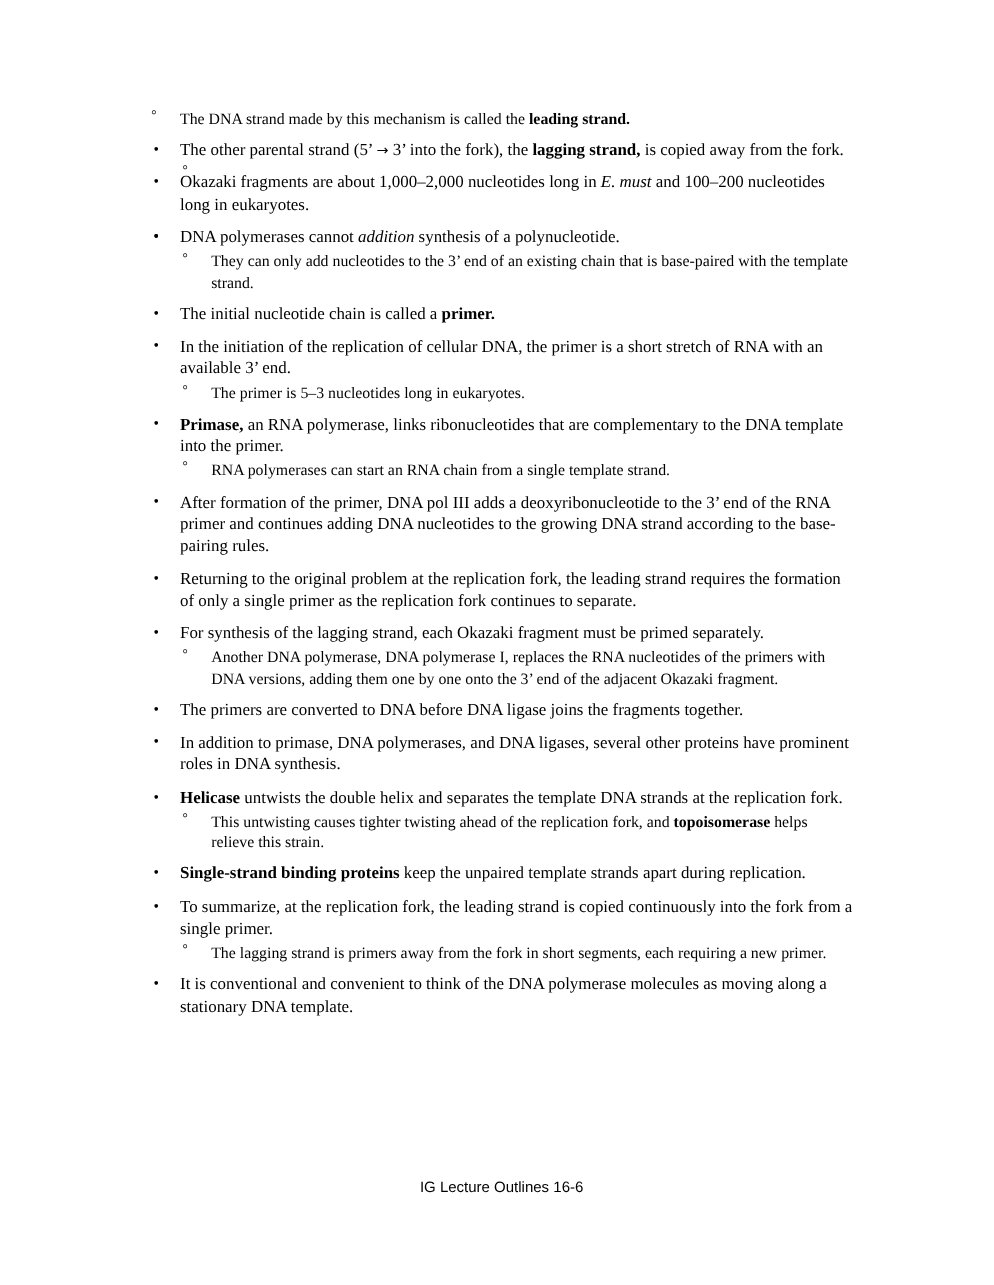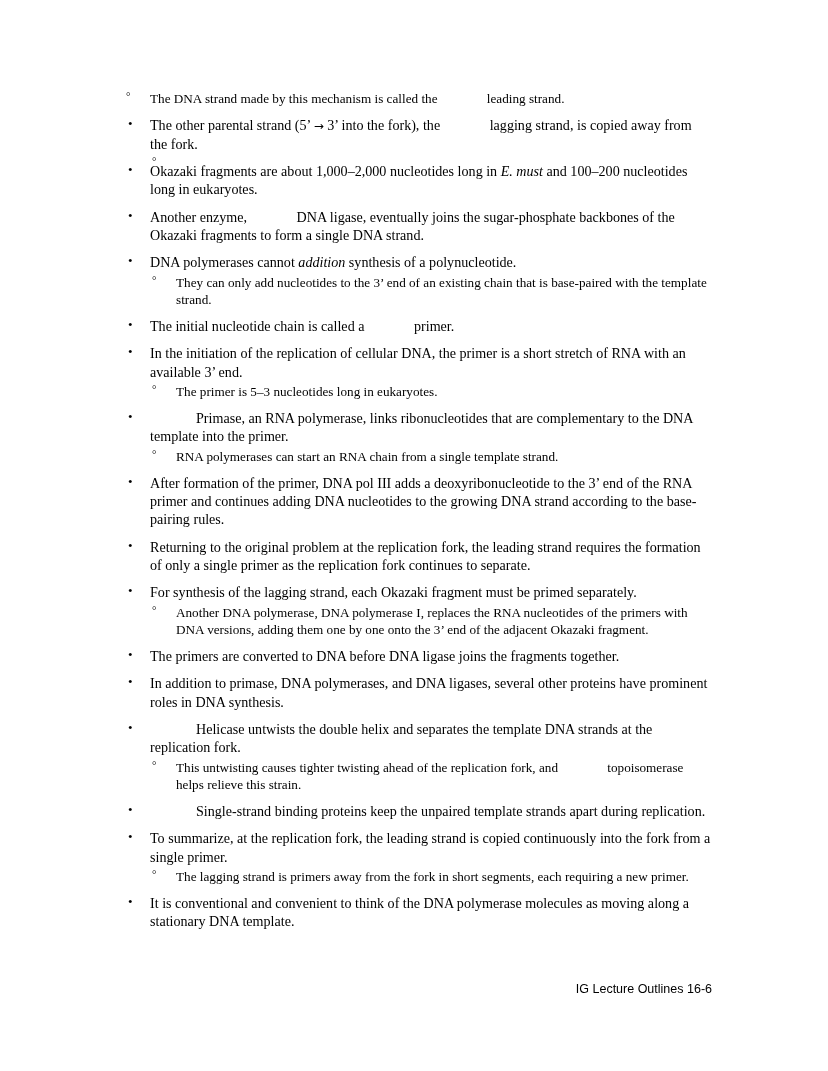--- a/index.html
+++ b/index.html
@@ -65,50 +65,50 @@
     left: 2px;
     top: -1px;
     font-size: 11px;
     line-height: 1.30;
   }
   .top-sub {
     list-style: none;
     margin: 0 0 9px 0;
     padding: 0;
   }
-  b { font-weight: normal; margin-left: 46px; }
+  b { font-weight: bold; }
   i { font-style: italic; }
   .arrow { font-family: "DejaVu Sans", sans-serif; font-size: 12px; }
   .footer {
     position: absolute;
     left: 124px;
     top: 982px;
     width: 588px;
-    text-align: right;
+    text-align: center;
     font-family: "Liberation Sans", sans-serif;
     font-size: 12.5px;
     color: #000000;
   }
 </style>
 </head>
 <body>
 
 <div class="page">
   <div class="content">
     <ul class="lvl1" id="outline-root">
         <li class="top-sub">
           <ul class="lvl2">
             <li class="b2"><span class="bullet2">°</span><span>The DNA strand made by this mechanism is called the <b>leading strand.</b></span></li>
           </ul>
         </li>
         <li class="b1"><span class="bullet">•</span><span>The other parental strand (5’ <span class="arrow">→</span> 3’ into the fork), the <b>lagging strand,</b> is copied away from the fork.</span><ul class="lvl2">
             <li class="b2"><span class="bullet2">°</span></li>
           </ul></li>
         <li class="b1"><span class="bullet">•</span><span>Okazaki fragments are about 1,000–2,000 nucleotides long in <i>E. must</i> and 100–200 nucleotides long in eukaryotes.</span></li>
-        <li class="b1"><span class="bullet">•</span><span>Another enzyme, <b>DNA ligase,</b> eventually joins the sugar-phosphate backbones of the Okazaki fragments to form a single DNA strand.</span></li>
+        <li class="b1"><span class="bullet">•</span></li>
         <li class="b1"><span class="bullet">•</span><span>DNA polymerases cannot <i>addition</i> synthesis of a polynucleotide.</span><ul class="lvl2">
             <li class="b2"><span class="bullet2">°</span><span>They can only add nucleotides to the 3’ end of an existing chain that is base-paired with the template strand.</span></li>
           </ul></li>
         <li class="b1"><span class="bullet">•</span><span>The initial nucleotide chain is called a <b>primer.</b></span></li>
         <li class="b1"><span class="bullet">•</span><span>In the initiation of the replication of cellular DNA, the primer is a short stretch of RNA with an available 3’ end.</span><ul class="lvl2">
             <li class="b2"><span class="bullet2">°</span><span>The primer is 5–3 nucleotides long in eukaryotes.</span></li>
           </ul></li>
         <li class="b1"><span class="bullet">•</span><span><b>Primase,</b> an RNA polymerase, links ribonucleotides that are complementary to the DNA template into the primer.</span><ul class="lvl2">
             <li class="b2"><span class="bullet2">°</span><span>RNA polymerases can start an RNA chain from a single template strand.</span></li>
           </ul></li>

